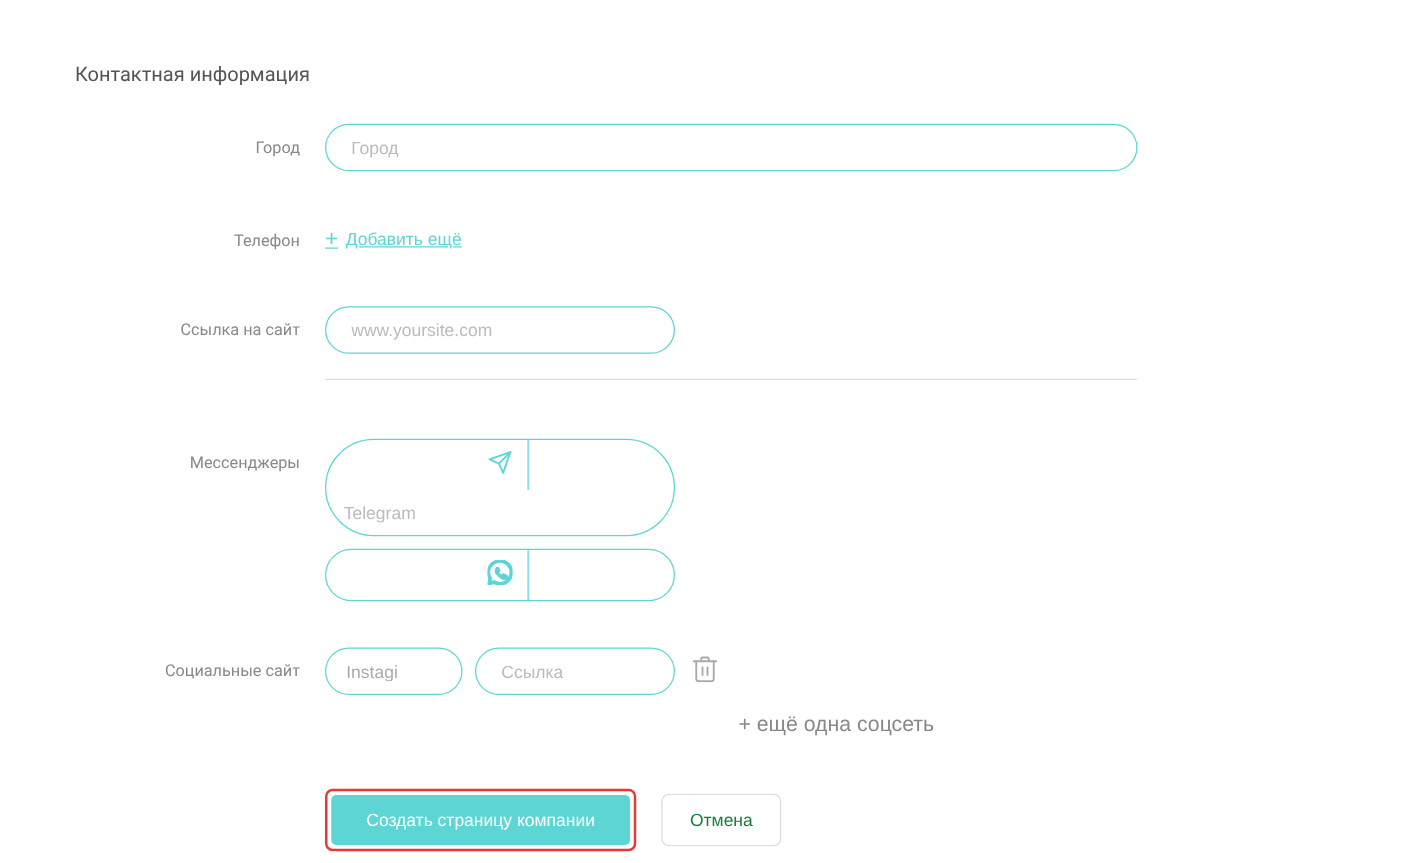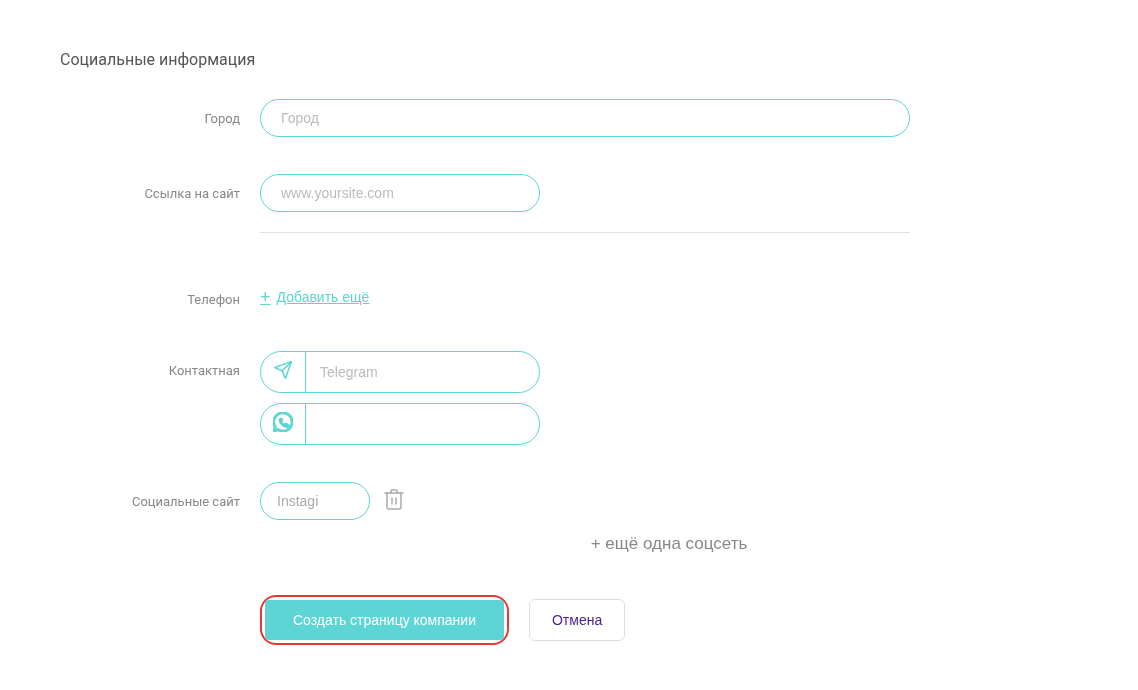--- a/index.html
+++ b/index.html
@@ -105,20 +105,21 @@
     }
 
     .messenger-input-wrapper {
       display: flex;
       align-items: center;
       border: 1.5px solid #5dd5d5;
       border-radius: 50px;
       max-width: 280px;
       overflow: hidden;
       background: #fff;
+      flex-direction: column;
     }
 
     .messenger-icon-area {
       padding: 8px 12px;
       display: flex;
       align-items: center;
       justify-content: center;
       border-right: 1.5px solid #5dd5d5;
     }
 
@@ -196,80 +197,80 @@
     .actions-row {
       display: flex;
       align-items: center;
       gap: 20px;
       margin-top: 30px;
       padding-left: 200px;
     }
 
     .create-btn-wrapper {
       border: 2.5px solid #e53935;
-      border-radius: 16px;
+      border-radius: 6px;
       padding: 3px;
       display: inline-block;
     }
 
     .create-btn {
       background: #5dd5d5;
       color: #fff;
       border: none;
       border-radius: 4px;
       padding: 12px 28px;
       font-size: 14px;
       cursor: pointer;
       white-space: nowrap;
     }
 
     .cancel-btn {
       background: #fff;
-      color: #4c1d95;
+      color: #15803d;
       border: 1.5px solid #ddd;
       border-radius: 6px;
       padding: 12px 22px;
       font-size: 14px;
       cursor: pointer;
     }
   </style>
 </head>
 <body>
 
 <div class="page-container">
 
-  <div class="section-title">Социальные информация</div>
+  <div class="section-title">Контактная информация</div>
 
   <div class="form-row">
     <div class="form-label">Город</div>
     <div class="form-controls">
       <input class="input-rounded wide" type="text" placeholder="Город" style="">
-    </div>
-  </div>
-
-  <div class="form-row">
-    <div class="form-label">Ссылка на сайт</div>
-    <div class="form-controls">
-      <input class="input-rounded narrow" type="text" placeholder="www.yoursite.com" style="">
-      <hr class="divider">
     </div>
   </div>
 
   <div class="form-row">
     <div class="form-label">Телефон</div>
     <div class="form-controls">
       <button class="add-more-btn">
         <span class="plus-icon">+</span>
         <span>Добавить ещё</span>
       </button>
     </div>
   </div>
 
   <div class="form-row">
-    <div class="form-label">Контактная</div>
+    <div class="form-label">Ссылка на сайт</div>
+    <div class="form-controls">
+      <input class="input-rounded narrow" type="text" placeholder="www.yoursite.com" style="">
+      <hr class="divider">
+    </div>
+  </div>
+
+  <div class="form-row">
+    <div class="form-label">Мессенджеры</div>
     <div class="form-controls">
 
       <div class="messenger-input-wrapper">
         <div class="messenger-icon-area">
           <span>
             <svg viewBox="0 0 24 24" xmlns="http://www.w3.org/2000/svg" style="width:20px;height:20px;">
               <path d="M22 2L11 13" stroke="#5dd5d5" stroke-width="1.8" stroke-linecap="round" stroke-linejoin="round" fill="none"></path>
               <path d="M22 2L15 22L11 13L2 9L22 2Z" stroke="#5dd5d5" stroke-width="1.8" stroke-linecap="round" stroke-linejoin="round" fill="none"></path>
             </svg>
           </span>
@@ -291,20 +292,21 @@
     </div>
   </div>
 
   <div class="form-row">
     <div class="form-label">Социальные сайт</div>
     <div class="form-controls">
       <div class="social-row">
         <select class="social-select">
           <option>Instagi</option>
         </select>
+        <input class="social-link-input" type="text" placeholder="Ссылка" style="">
         <span class="trash-icon">
           <svg width="20" height="22" viewBox="0 0 20 22" fill="none" xmlns="http://www.w3.org/2000/svg">
             <path d="M1 5H19" stroke="#aaa" stroke-width="1.5" stroke-linecap="round"></path>
             <path d="M3 5V19C3 20.1 3.9 21 5 21H15C16.1 21 17 20.1 17 19V5" stroke="#aaa" stroke-width="1.5" stroke-linecap="round"></path>
             <path d="M7 5V3C7 2.4 7.4 2 8 2H12C12.6 2 13 2.4 13 3V5" stroke="#aaa" stroke-width="1.5" stroke-linecap="round"></path>
             <path d="M8 10V16" stroke="#aaa" stroke-width="1.5" stroke-linecap="round"></path>
             <path d="M12 10V16" stroke="#aaa" stroke-width="1.5" stroke-linecap="round"></path>
           </svg>
         </span>
       </div>

